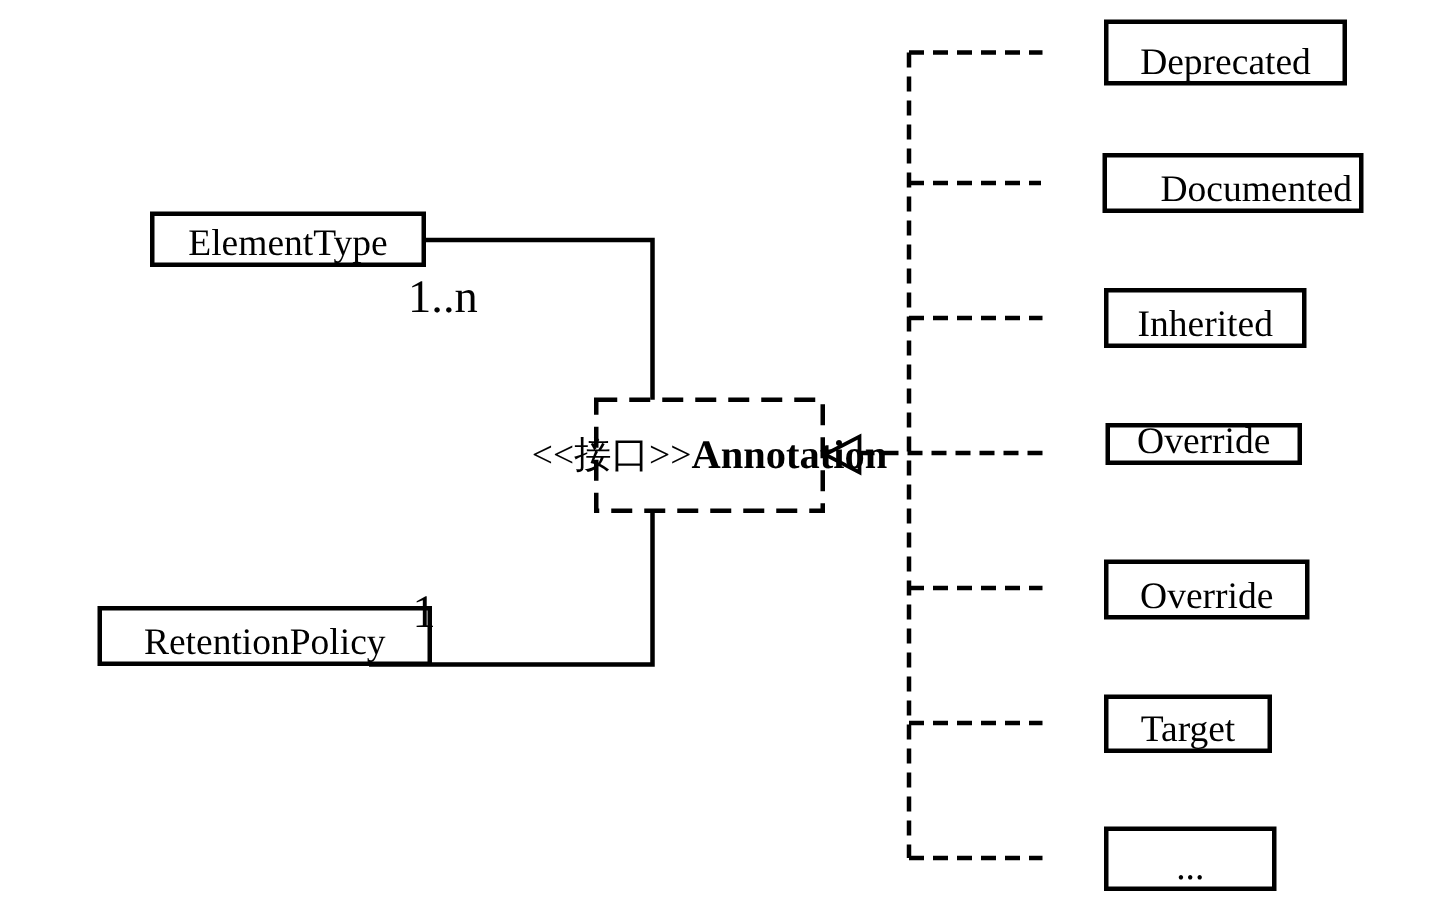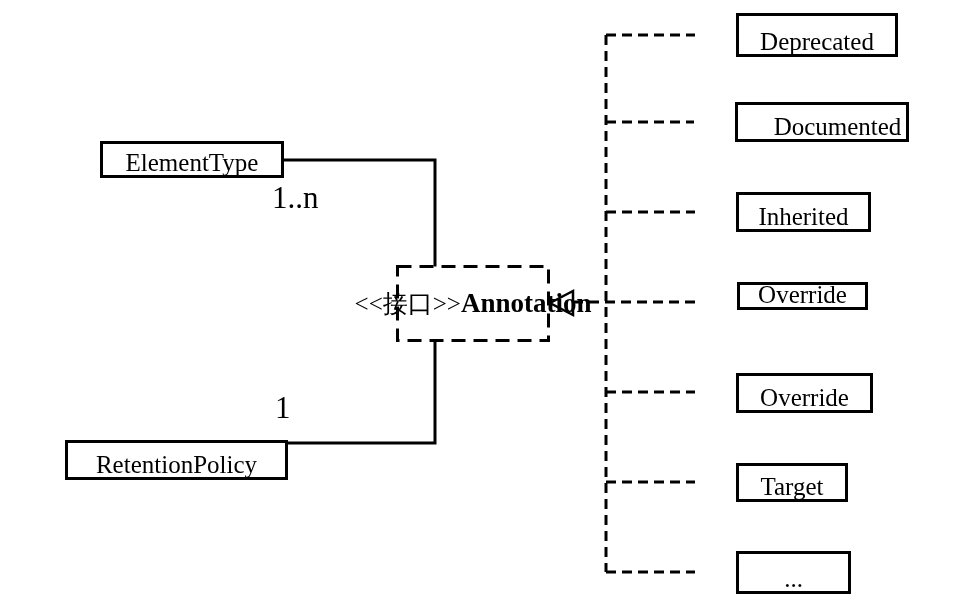--- a/index.html
+++ b/index.html
@@ -107,21 +107,21 @@
 
     <rect class="dashed-rect" x="397.5" y="266.5" width="151" height="74"></rect>
 
     <polygon class="triangle" points="550,303 573,291 573,315"></polygon>
   </svg>
 
   <div class="class-box" style="left:59px; top:141px; width:184px; height:37px;">
     <span>ElementType</span>
   </div>
 
-  <div class="class-box" style="left:24px; top:440px; width:223px; height:40px;">
+  <div class="class-box" style="left:24px; top:404px; width:223px; height:40px;">
     <span>RetentionPolicy</span>
   </div>
 
   <div class="mult-label" style="left:272px; top:182px;">1..n</div>
 
   <div class="mult-label" style="left:275px; top:392px;">1</div>
 
   <div class="interface-box" style="left:396px; top:265px; width:154px; height:77px;">
     <div class="stereotype">&lt;&lt;接口&gt;&gt;</div>
     <div class="iface-name">Annotation</div>

